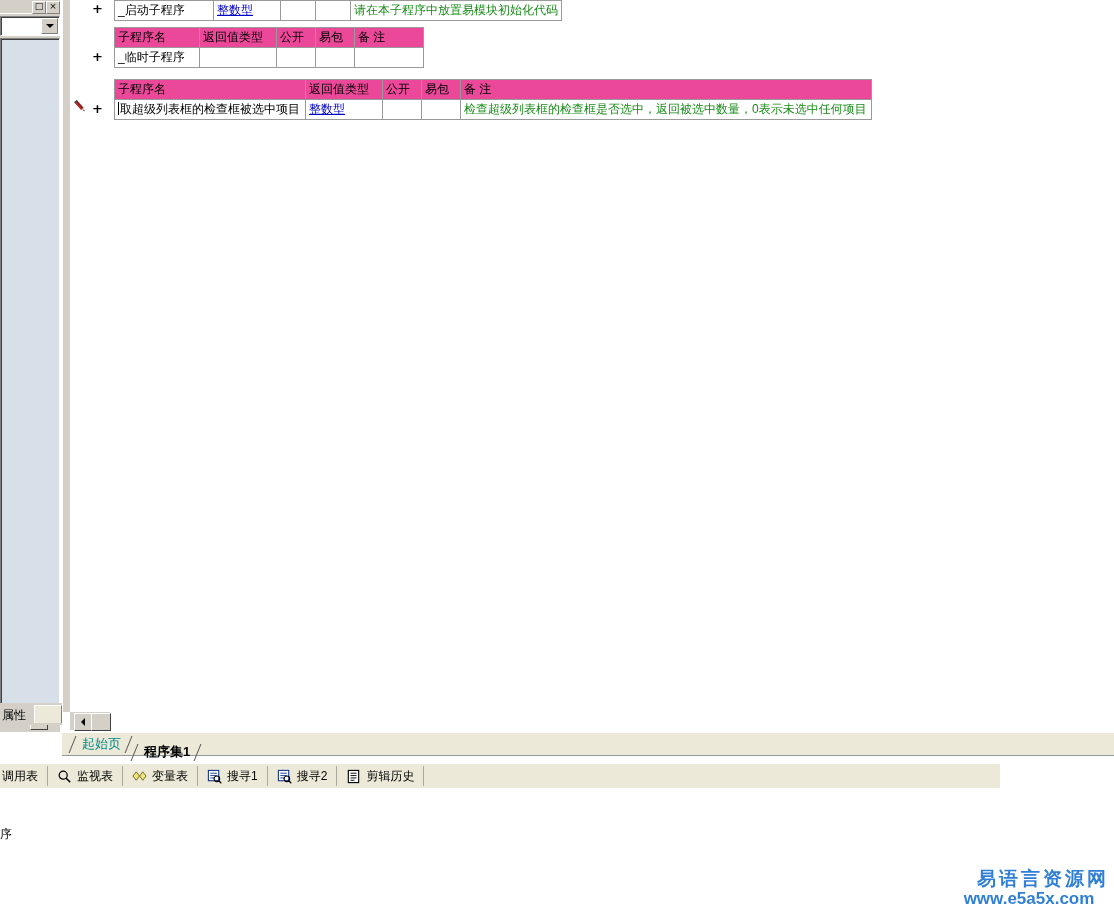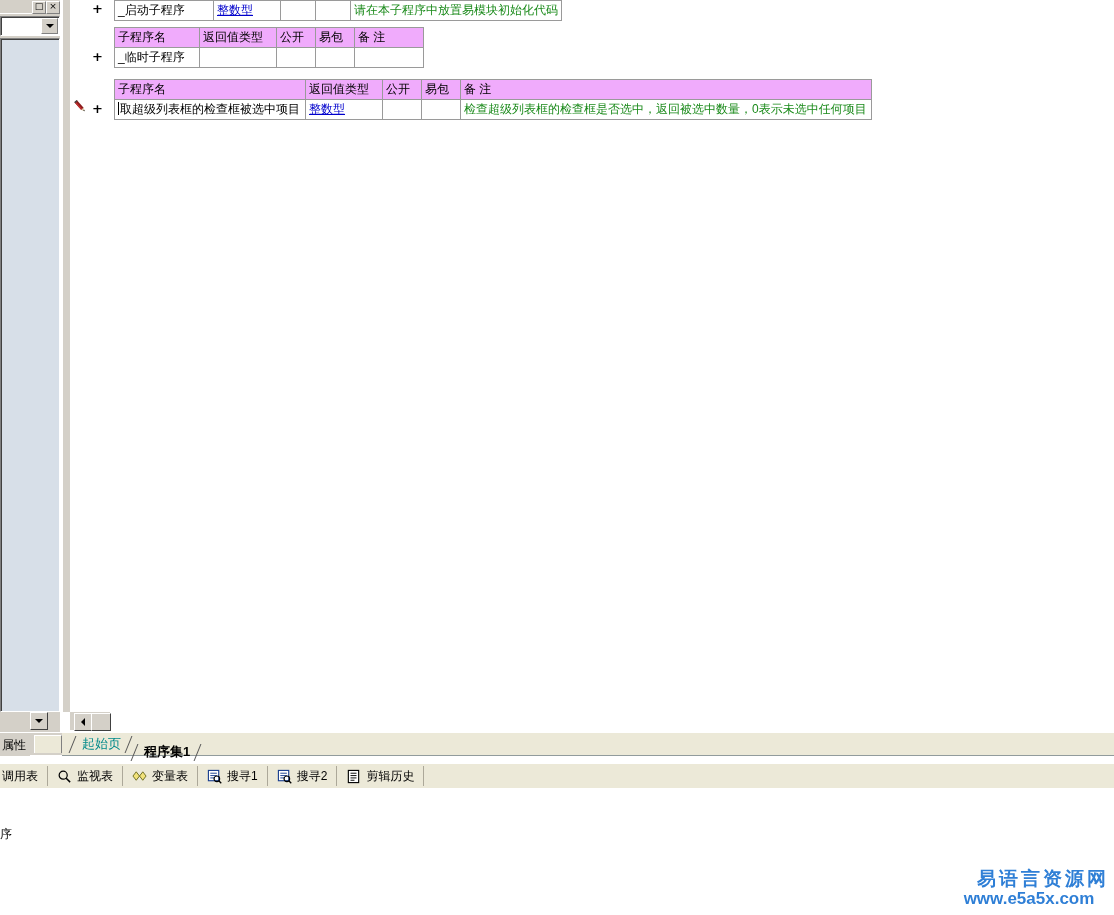--- a/index.html
+++ b/index.html
@@ -103,21 +103,21 @@
     border-top: 1px solid #ffffff;
     border-left: 1px solid #ffffff;
     border-right: 1px solid #404040;
     border-bottom: 1px solid #404040;
     display: flex; align-items: center; justify-content: center;
   }
 
   
   #left-tabstrip {
     position: absolute;
-    left: 0; top: 733px;
+    left: 0; top: 703px;
     width: 62px; height: 22px;
     background: #d4d0c8;
   }
   .lt-tab {
     position: absolute;
     left: 0; top: 2px;
     padding: 2px 4px 2px 2px;
     font-size: 12px;
     background: #d4d0c8;
     color: #000;
@@ -173,21 +173,21 @@
   }
   .rtable td {
     border: 1px solid #9a9a9a;
     padding: 1px 3px;
     height: 17px;
     vertical-align: middle;
     white-space: nowrap;
     overflow: hidden;
   }
   .rtable tr.hdr td {
-    background: #f0abfc;
+    background: #ec4899;
     color: #000;
   }
   .rtable tr.body td {
     background: #ffffff;
   }
   .c-name { color: #000; }
   .c-type { color: #0000cc; text-decoration: underline; }
   .c-note { color: #1a8a1a; }
 
   .caret {
@@ -259,21 +259,21 @@
   }
   .doc-tab .slash-l { left: 2px; transform: skewX(-22deg); }
   .doc-tab .slash-r { right: 2px; transform: skewX(-22deg); }
   #tab-start { left: 8px; color: #008a8a; }
   #tab-assembly { left: 70px; color: #000; font-weight: bold; margin-top: 8px; }
 
   
   #bottom-toolstrip {
     position: absolute;
     left: 0; top: 763px;
-    width: 1114px; height: 24px;
+    width: 1000px; height: 24px;
     background: #ece9d8;
     border-top: 1px solid #ffffff;
     border-bottom: 1px solid #aca899;
     display: flex;
     align-items: center;
   }
   .bt-item {
     display: flex;
     align-items: center;
     gap: 5px;

